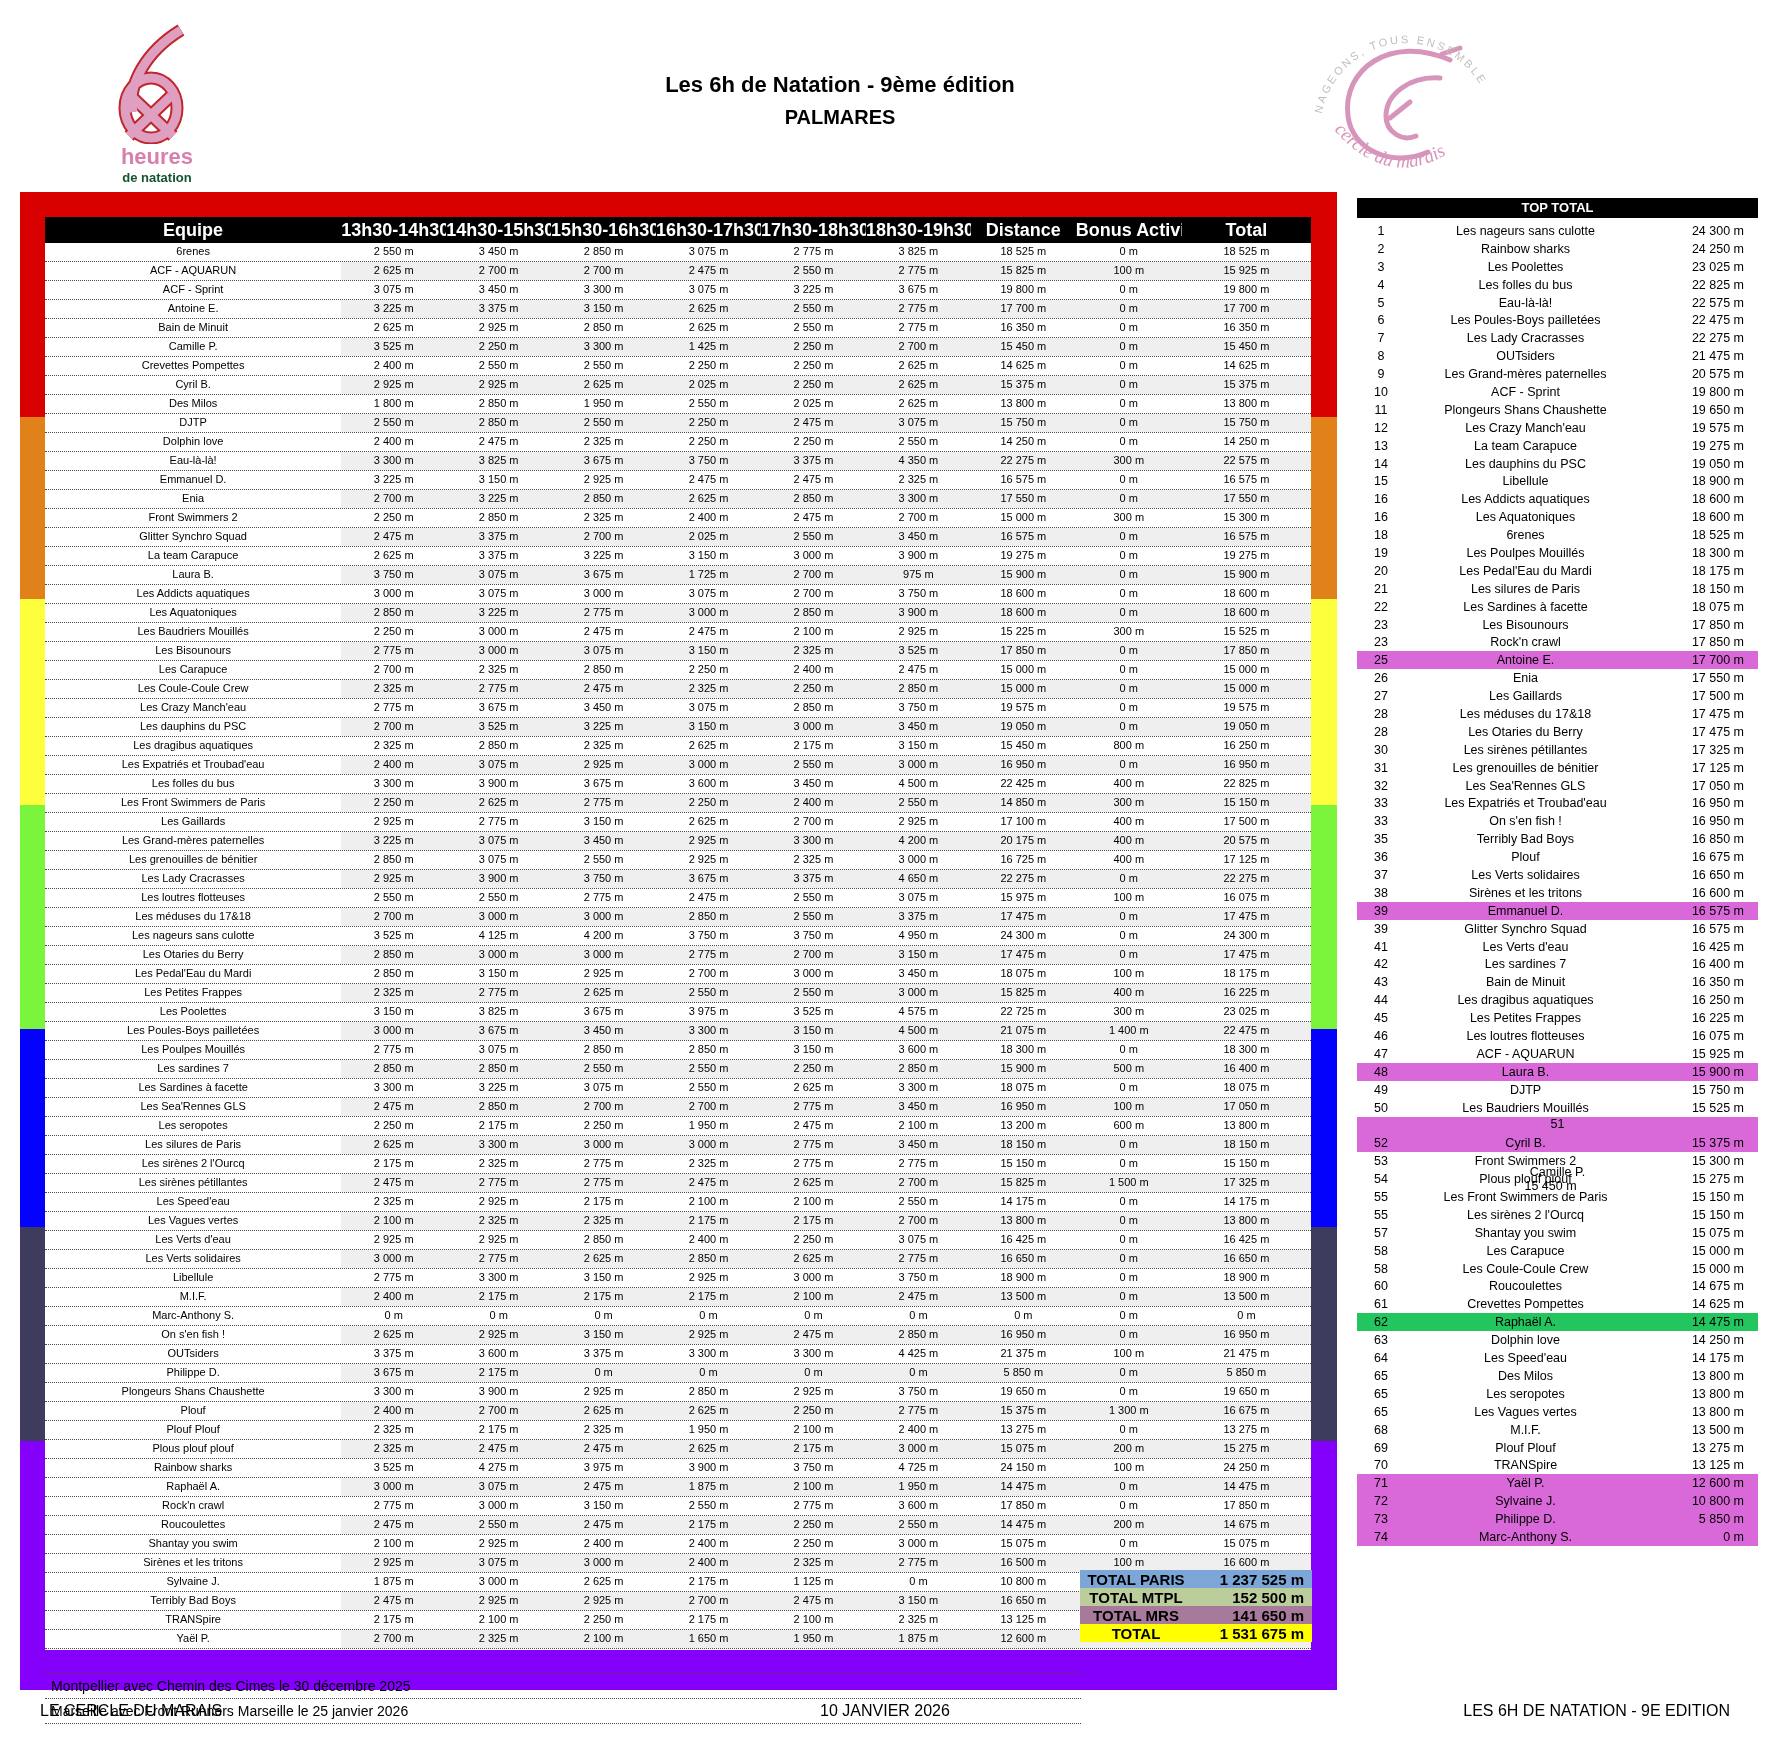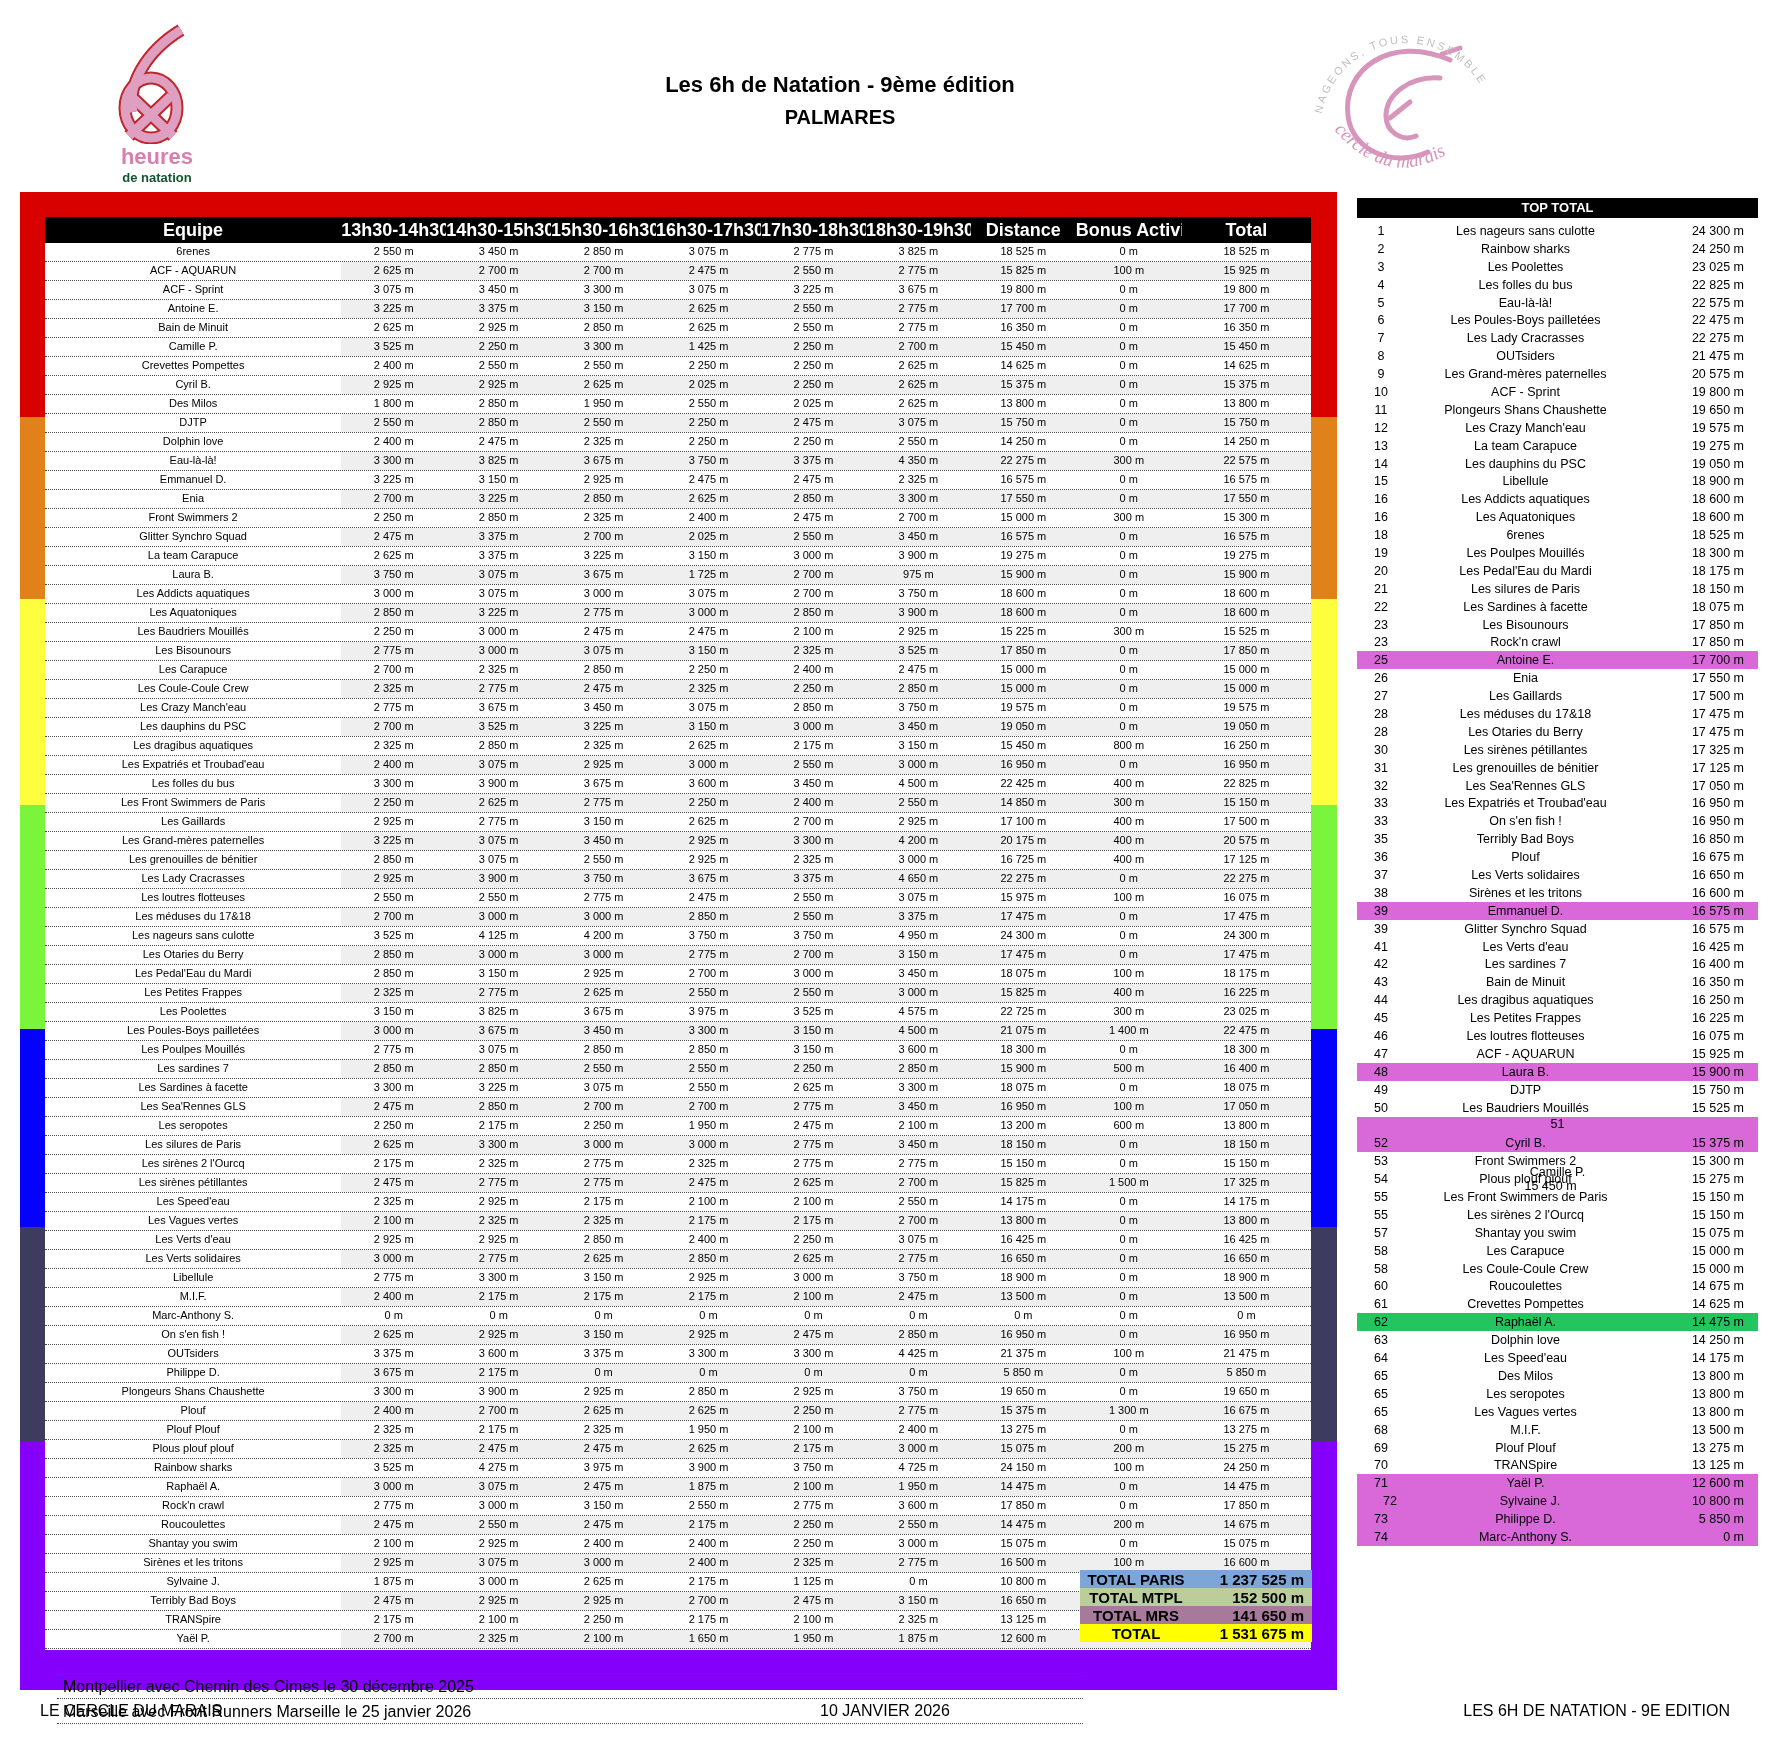--- a/index.html
+++ b/index.html
@@ -33,21 +33,21 @@
   .c-equipe{flex:0 0 23.4%;}
   .c-num{flex:0 0 8.29%;}
   .c-bonus{flex:0 0 8.37%;}
   .c-total{flex:1 1 auto;}
 
   #team-rows .trow{display:flex;height:18px;line-height:17px;font-size:11px;border-bottom:1px dotted #4a4a4a;align-items:center;}
   #team-rows .trow .cell{text-align:center;height:100%;}
   #team-rows .trow.alt .cell{background:#efefef;}
   #team-rows .trow.alt .c-equipe{background:#fff;}
 
-  #notes-area{position:relative;font-size:16px;margin-left:12px;}
+  #notes-area{position:relative;font-size:14px;}
   .note-row{height:25px;line-height:25px;border-bottom:1px dotted #4a4a4a;width:81.8%;padding-left:6px;box-sizing:border-box;}
 
   #totals-block{position:absolute;left:1060px;top:1378px;width:232px;}
   .total-row{display:flex;height:18px;align-items:center;font-weight:bold;font-size:15px;}
   .total-row .tlabel{flex:1;text-align:center;}
   .total-row .tvalue{flex:0 0 112px;text-align:right;padding-right:8px;}
 
   
   #ranking{position:absolute;left:1357px;top:198px;width:401px;}
   #ranking-header{height:20px;background:#000;color:#fff;font-weight:bold;font-size:13px;text-align:center;line-height:20px;}
@@ -1394,21 +1394,21 @@
         <div class="rrow">
           <div class="rk">70</div>
           <div class="nm">TRANSpire</div>
           <div class="vl">13 125 m</div>
         </div>
         <div class="rrow" style="background: rgb(217, 104, 217);">
           <div class="rk">71</div>
           <div class="nm">Yaël P.</div>
           <div class="vl">12 600 m</div>
         </div>
-        <div class="rrow" style="background: rgb(217, 104, 217); padding-left: 9px;">
+        <div class="rrow" style="background: rgb(217, 104, 217);">
           <div class="rk">72</div>
           <div class="nm">Sylvaine J.</div>
           <div class="vl">10 800 m</div>
         </div>
         <div class="rrow" style="background: rgb(217, 104, 217);">
           <div class="rk">73</div>
           <div class="nm">Philippe D.</div>
           <div class="vl">5 850 m</div>
         </div>
         <div class="rrow" style="background: rgb(217, 104, 217);">

